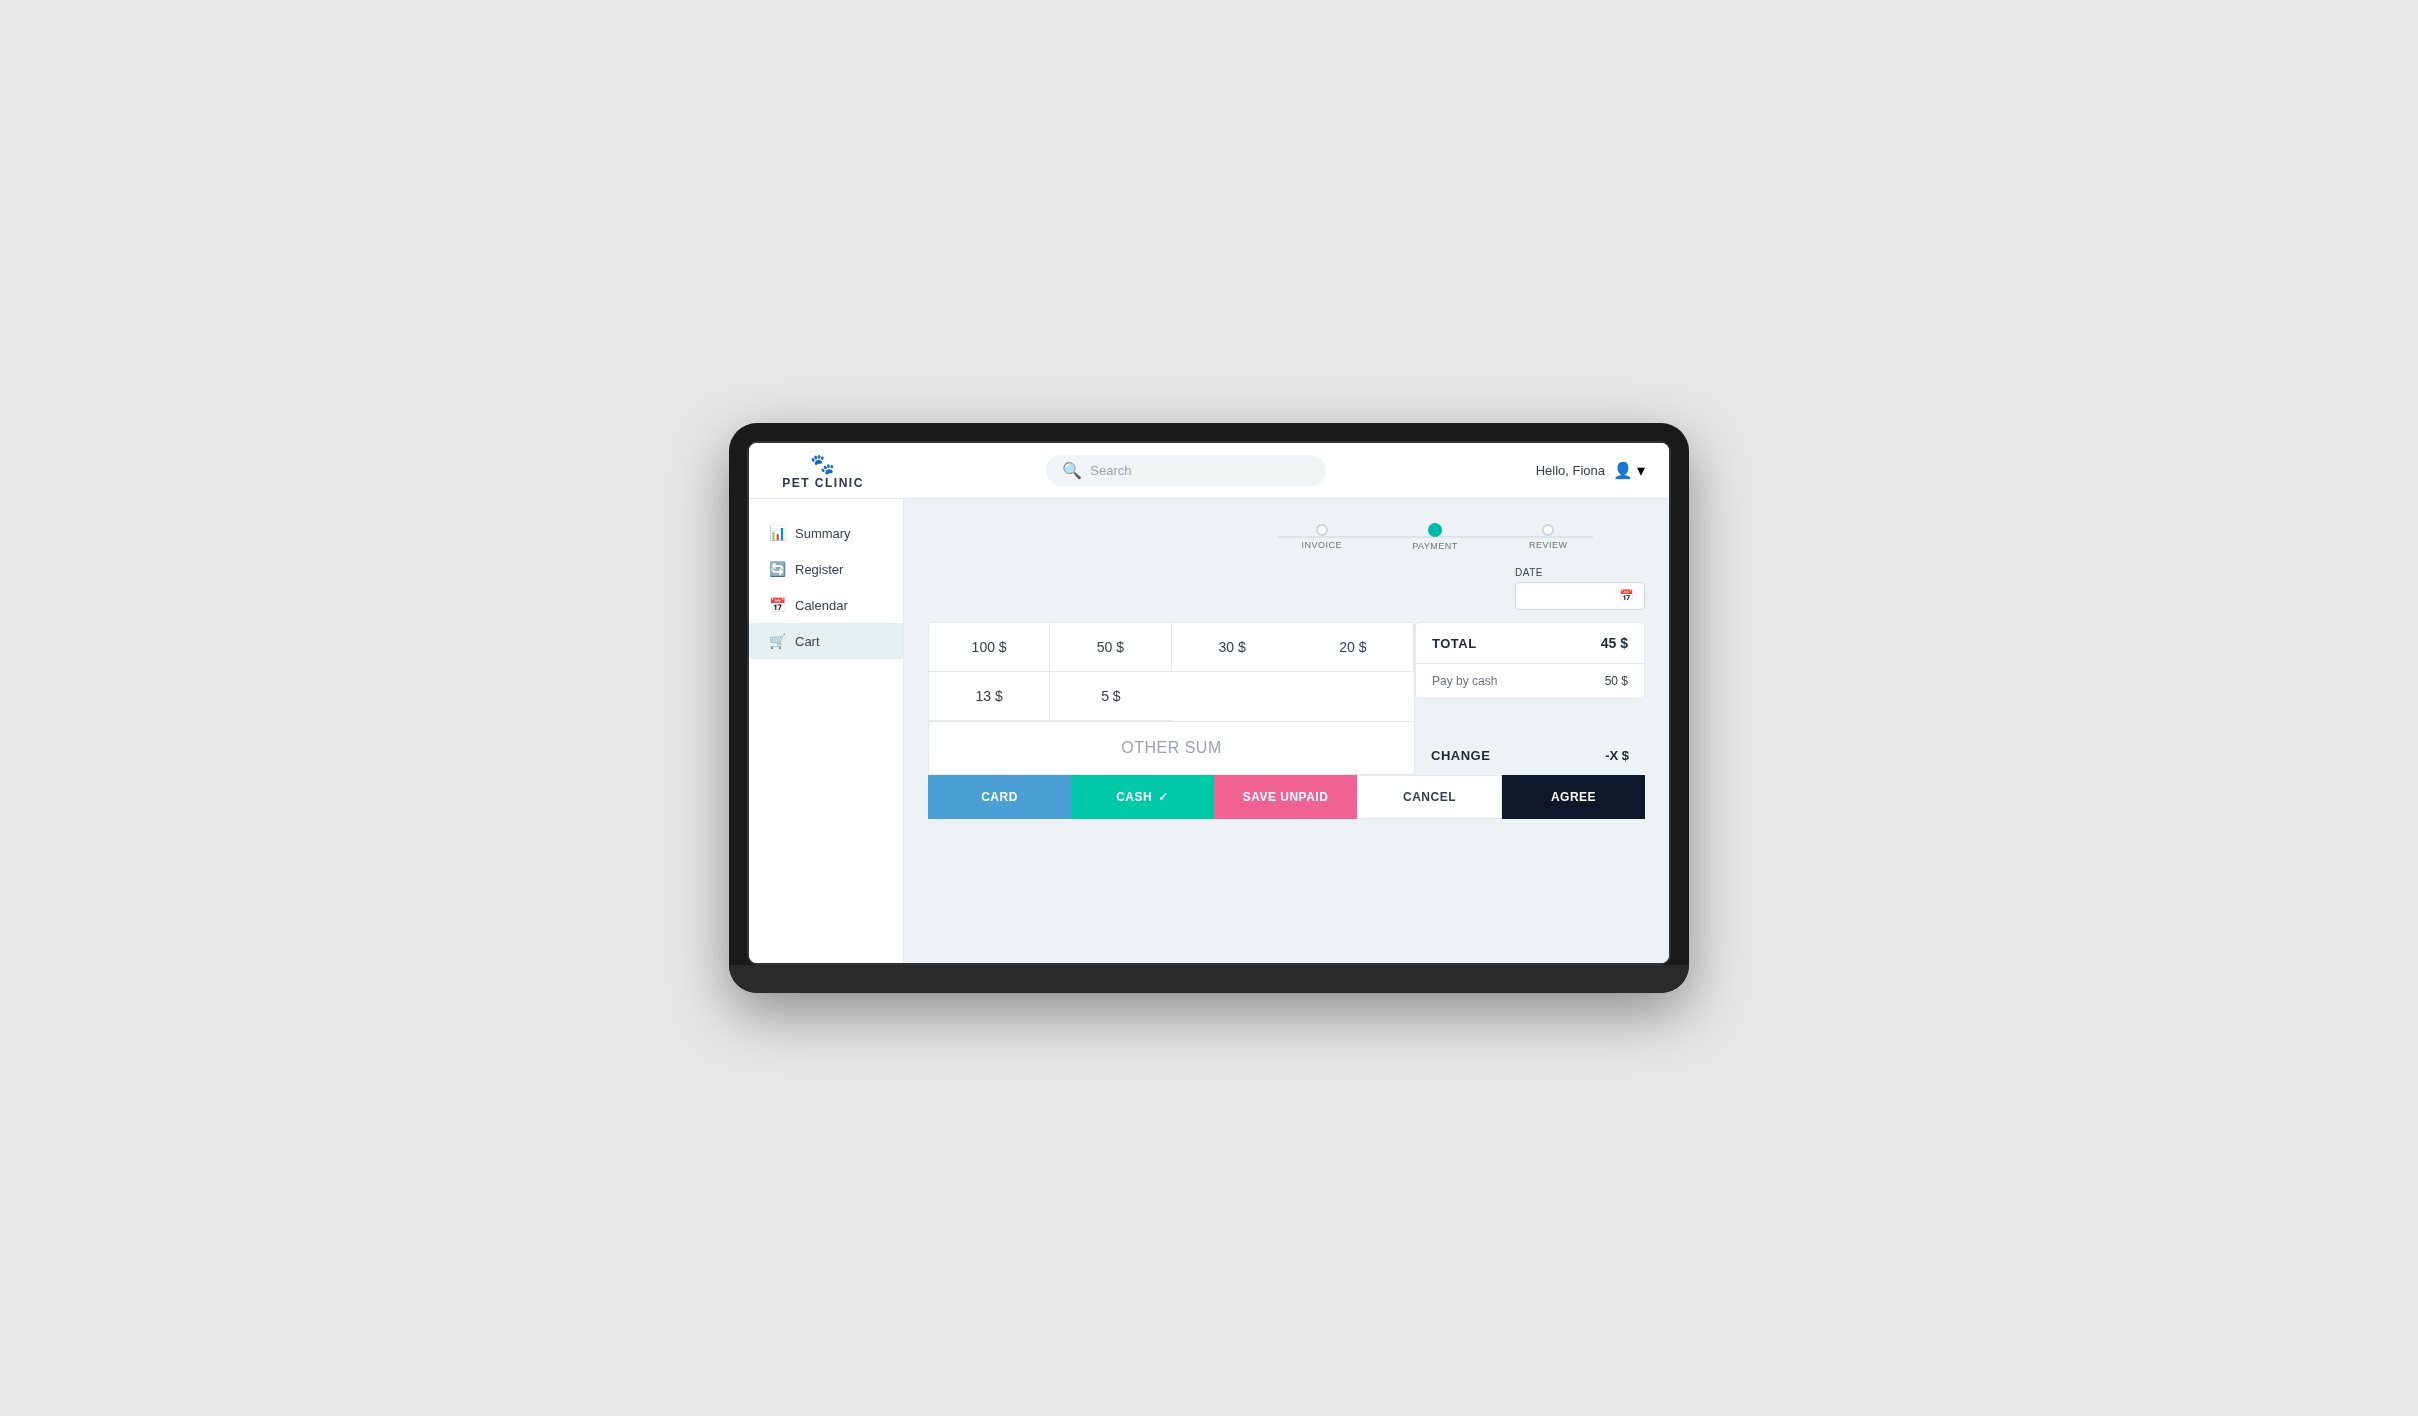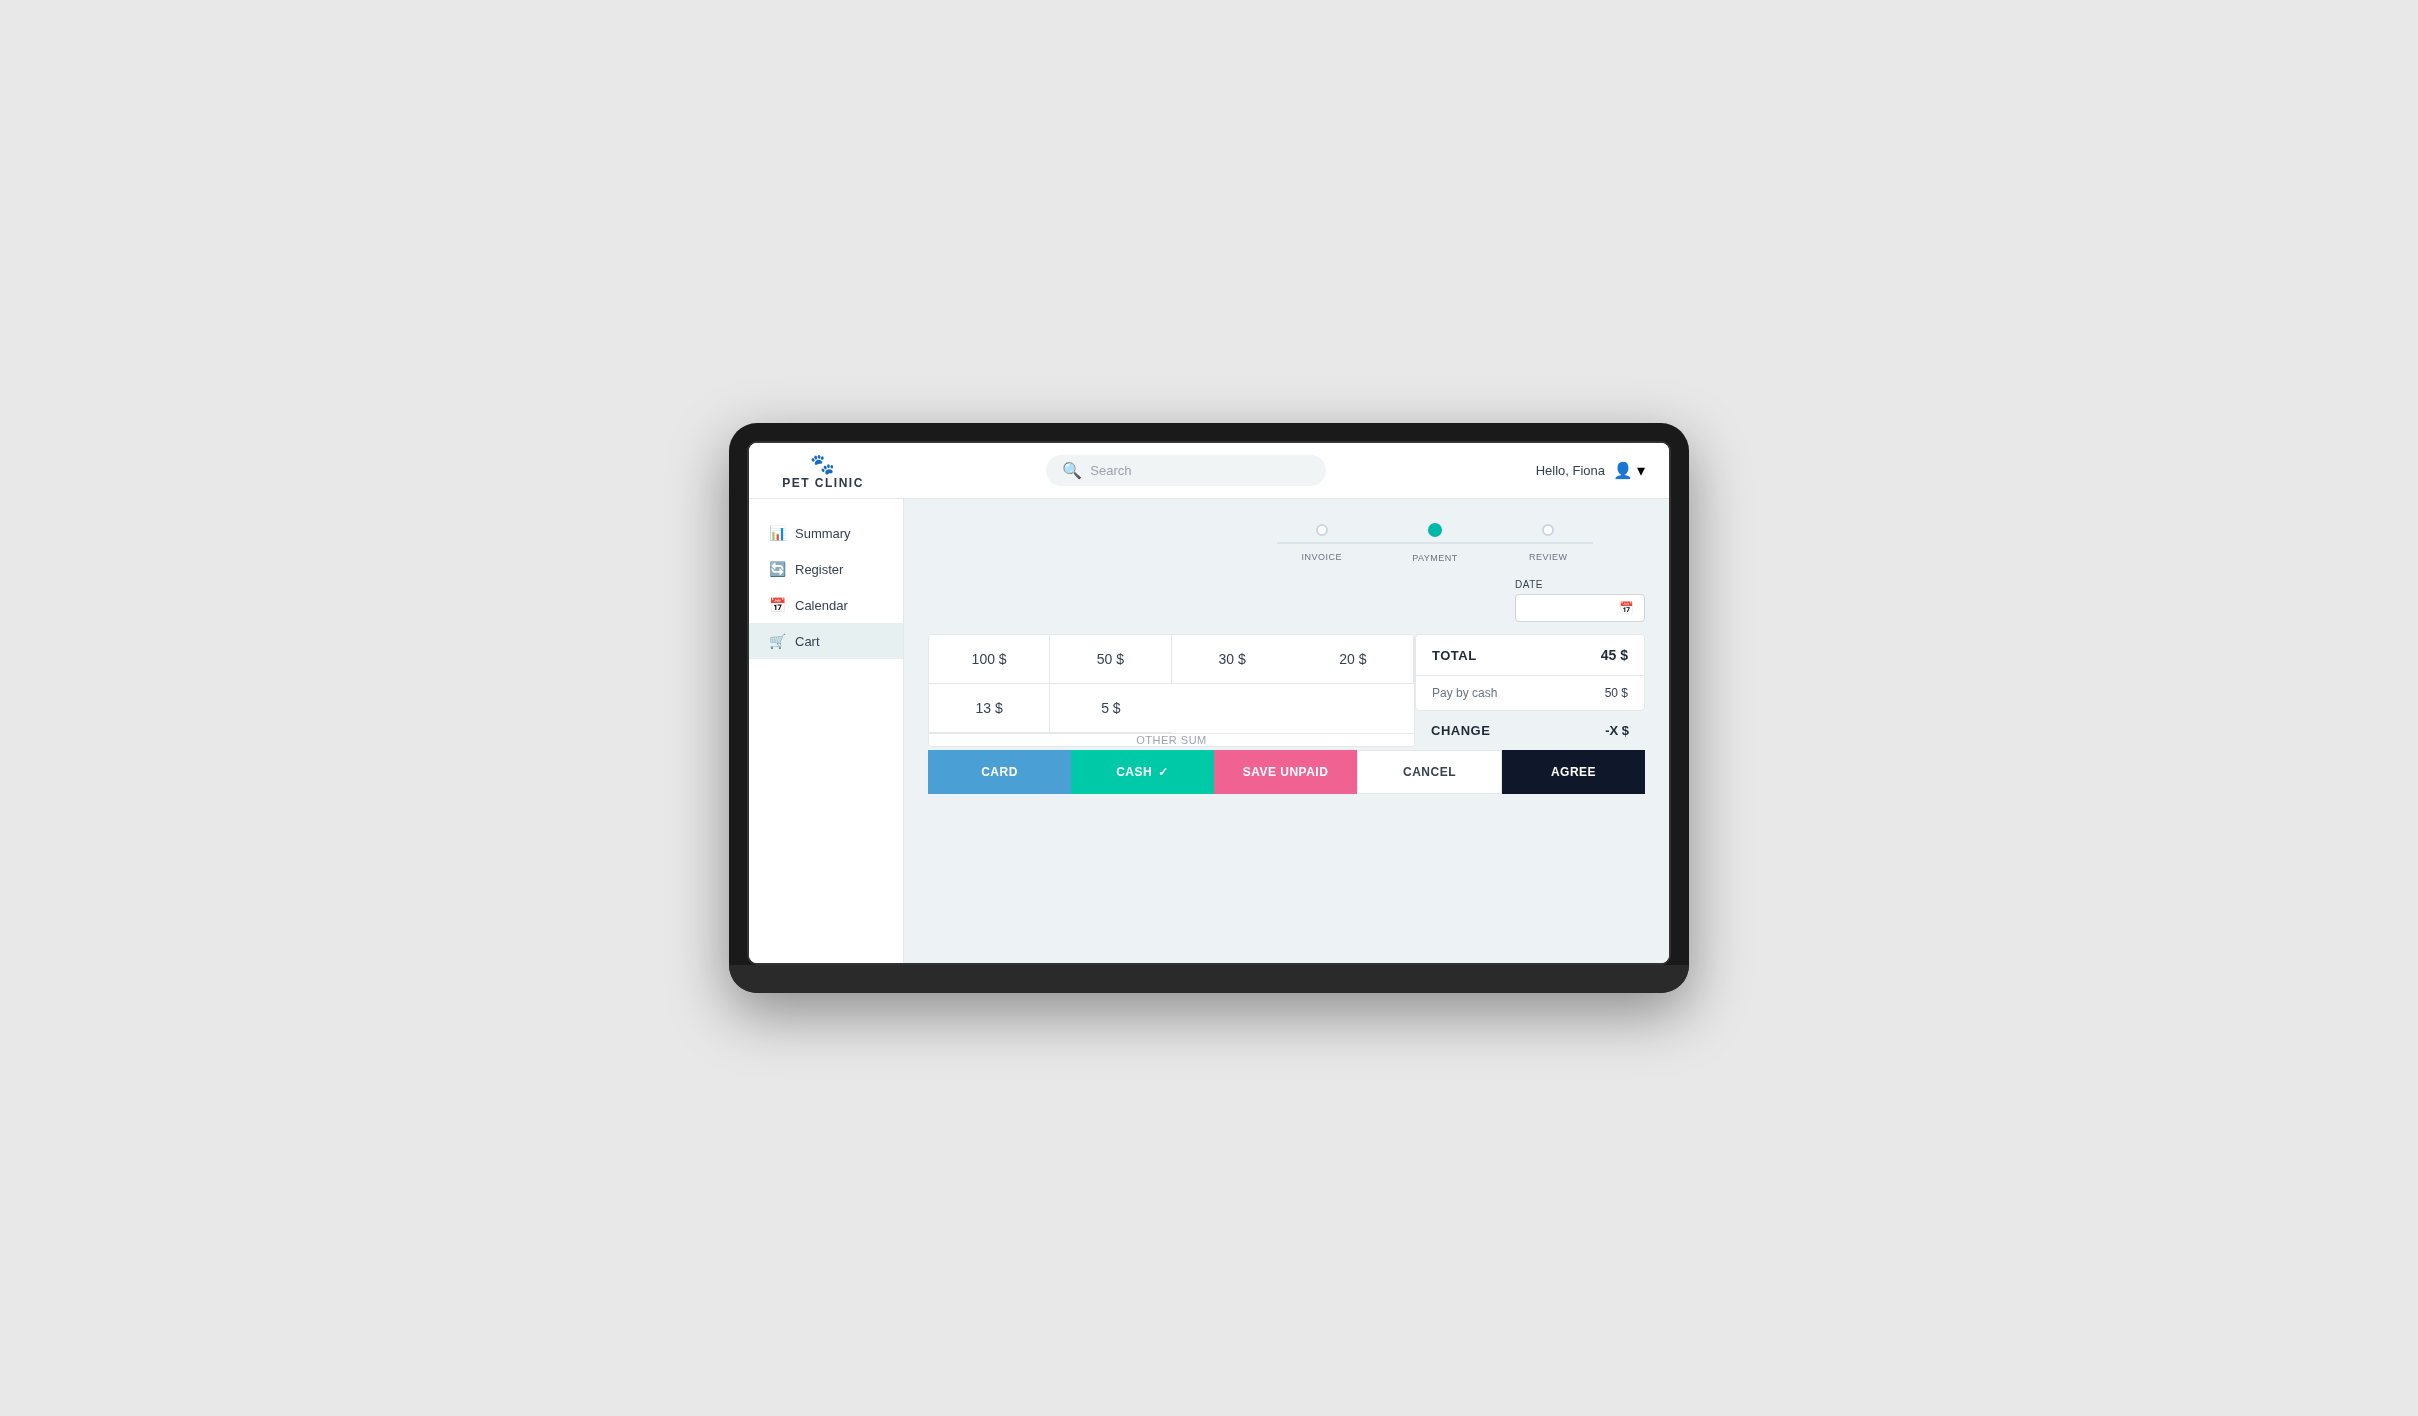--- a/index.html
+++ b/index.html
@@ -227,21 +227,21 @@
     .step-dot.active {
       background: #00b8a9;
       border-color: #00b8a9;
       width: 14px;
       height: 14px;
     }
 
     .step-label {
       font-size: 9px;
       color: #6b7280;
-      margin-top: 16px;
+      margin-top: 4px;
       letter-spacing: 0.5px;
       font-weight: 500;
     }
 
     
     .date-row {
       display: flex;
       justify-content: flex-end;
       margin-bottom: 12px;
     }
@@ -313,22 +313,22 @@
       text-align: center;
     }
 
     .key-btn:nth-child(3n) {
       border-right: none;
     }
 
     .other-sum-row {
       border-top: 1px solid #e5e7eb;
       text-align: center;
-      padding: 0;
-      font-size: 11px;
+      padding: 17px;
+      font-size: 16px;
       color: #9ca3af;
       letter-spacing: 0.5px;
       background: #fff;
       cursor: pointer;
       border-bottom: none;
     }
 
     .total-box {
       background: #fff;
       border: 1px solid #e5e7eb;

